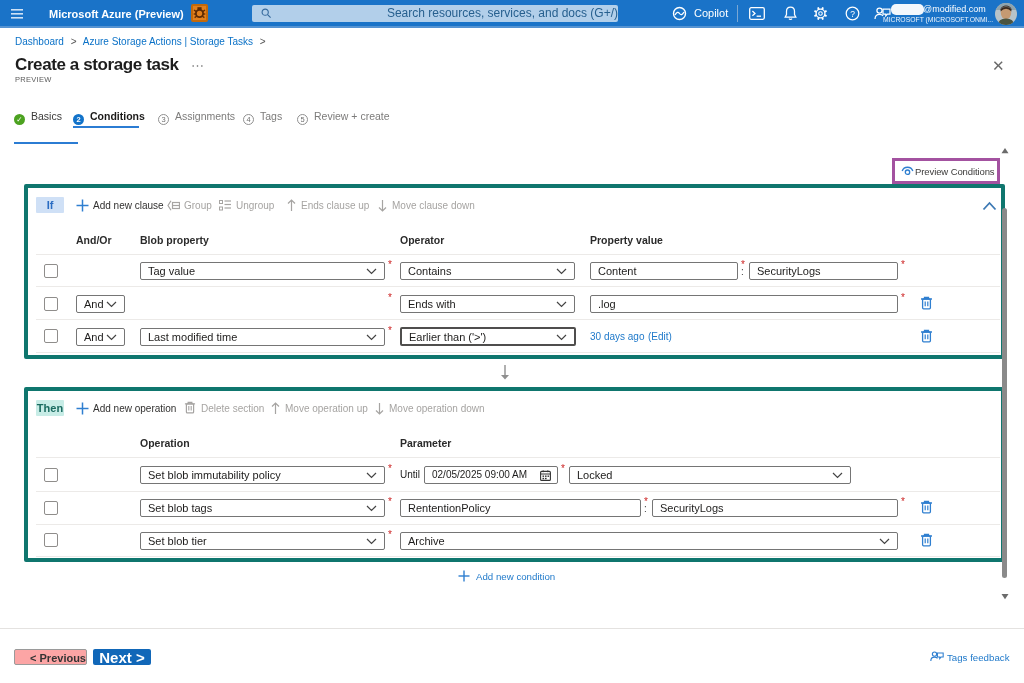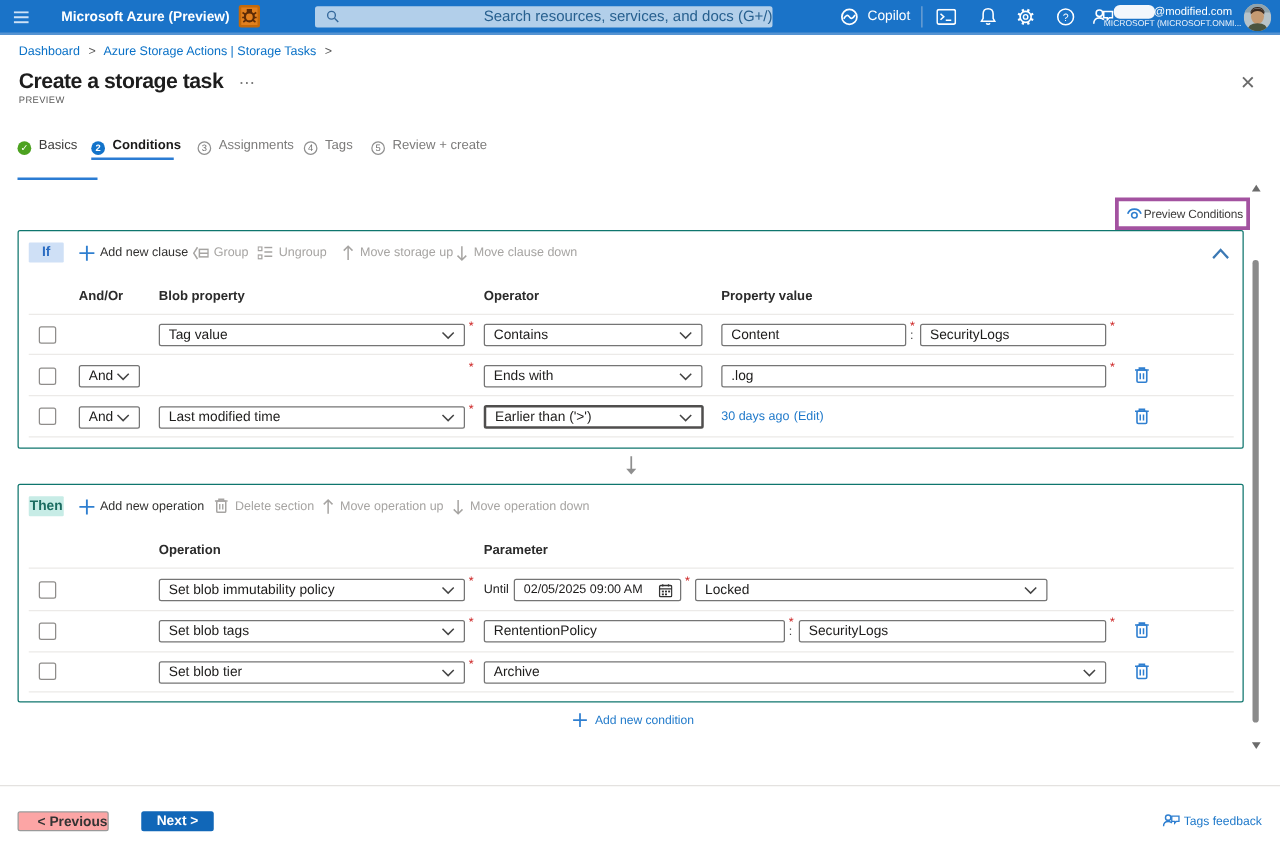--- a/index.html
+++ b/index.html
@@ -12,37 +12,37 @@
   .ico { position:absolute; }
   .crumb { position:absolute; top:36px; left:15px; font-size:10px; color:#0a71c7; }
   .crumb .sep { color:#555; padding:0 4px; font-size:10px; }
   .title { position:absolute; top:55px; left:15px; font-size:17px; font-weight:bold; color:#1d1d1d; letter-spacing:-0.4px;}
   .dots { position:absolute; top:58px; left:191px; font-size:13px; color:#7a7a7a; letter-spacing:1px; }
   .preview-lbl { position:absolute; top:75px; left:15px; font-size:7.5px; color:#5b5b5b; letter-spacing:0.3px; }
   .closex { position:absolute; top:57px; left:992px; font-size:15px; color:#6a6a6a; }
   .tab { position:absolute; top:110px; font-size:10.5px; color:#3b3a39; }
   .tabnum { display:inline-block; width:11px; height:11px; border-radius:50%; font-size:7.5px; text-align:center; line-height:11px; vertical-align:-2px; margin-right:6px; }
   .graynum { border:1px solid #909090; color:#707070; line-height:9px; }
-  .sectionbox { position:absolute; left:14px; width:981px; background:#fff; border:1px solid #0f766e; border-radius:2px; }
+  .sectionbox { position:absolute; left:24px; width:981px; background:#fff; border:4px solid #0f766e; border-radius:2px; }
   .pill { position:absolute; left:8px; top:9px; width:28px; height:16px; font-size:11px; font-weight:bold; text-align:center; line-height:16px; border-radius:1px; }
   .toolitem { position:absolute; top:12px; font-size:10px; color:#323130; }
   .toolitem.dis { color:#a6a4a2; }
   .colhead { position:absolute; font-size:10.5px; font-weight:bold; color:#2b2b2b; }
   .rowsep { position:absolute; left:8px; width:964px; height:1px; background:#eceae8; }
   .cbx { position:absolute; left:16px; width:14px; height:14px; border:1px solid #8f8d8b; border-radius:2px; background:#fff; }
   .dd { position:absolute; height:18px; border:1px solid #757575; border-radius:2px; background:#fff; font-size:11px; color:#1d1c1b; line-height:16px; padding-left:7px; }
   .dd .chev { position:absolute; right:7px; top:5px; }
   .inp { position:absolute; height:18px; border:1px solid #757575; border-radius:2px; background:#fff; font-size:11px; color:#1d1c1b; line-height:16px; padding-left:7px; }
   .ast { position:absolute; color:#c22; font-size:10px; }
   .colon { position:absolute; color:#444; font-size:10px; }
   .bluelink { color:#1f79ca; font-size:11px; }
   .trash { position:absolute; width:13px; height:14px; }
   .footer-line { position:absolute; left:0px; top:628px; width:1024px; height:1px; background:#e4e2e0; }
   .btn-prev { position:absolute; left:14px; top:649px; width:73px; height:16px; border:1px solid #9a9a9a; border-radius:2px; background:#fca5a5; font-size:11px; font-weight:bold; color:#333; text-align:right; line-height:16px; }
-  .btn-next { position:absolute; left:93px; top:649px; width:58px; height:16px; border-radius:2px; background:#1167b8; font-size:11px; font-weight:bold; color:#fff; text-align:center; line-height:17px;margin-left:20px; }
+  .btn-next { position:absolute; left:93px; top:649px; width:58px; height:16px; border-radius:2px; background:#1167b8; font-size:15px; font-weight:bold; color:#fff; text-align:center; line-height:17px; }
 </style>
 </head>
 <body>
 
 <div class="topbar">
   <svg class="ico" style="left:11px;top:9px" width="12" height="10">
       <rect x="0" y="0" width="12" height="1.6" fill="#cfe2f6"></rect>
       <rect x="0" y="4" width="12" height="1.6" fill="#cfe2f6"></rect>
       <rect x="0" y="8" width="12" height="1.6" fill="#cfe2f6"></rect>
     </svg>
@@ -161,21 +161,21 @@
       <rect x="0.5" y="0.5" width="3" height="3" fill="none" stroke="#a6a4a2" stroke-width="1"></rect>
       <rect x="0.5" y="7" width="3" height="3" fill="none" stroke="#a6a4a2" stroke-width="1"></rect>
       <line x1="5.5" y1="1" x2="12" y2="1" stroke="#a6a4a2" stroke-width="1.2"></line>
       <line x1="5.5" y1="4.5" x2="12" y2="4.5" stroke="#a6a4a2" stroke-width="1.2"></line>
       <line x1="5.5" y1="8" x2="12" y2="8" stroke="#a6a4a2" stroke-width="1.2"></line>
     </svg>
   <div class="toolitem dis" style="left:208px">Ungroup</div>
   <svg class="abs" style="left:259px;top:11px" width="9" height="13" viewBox="0 0 9 13">
       <path d="M4.5 12 L4.5 1 M1 4.5 L4.5 1 L8 4.5" fill="none" stroke="#a6a4a2" stroke-width="1.2"></path>
     </svg>
-  <div class="toolitem dis" style="left:273px">Move storage up</div>
+  <div class="toolitem dis" style="left:273px">Ends clause up</div>
   <svg class="abs" style="left:350px;top:11px" width="9" height="13" viewBox="0 0 9 13">
       <path d="M4.5 1 L4.5 12 M1 8.5 L4.5 12 L8 8.5" fill="none" stroke="#a6a4a2" stroke-width="1.2"></path>
     </svg>
   <div class="toolitem dis" style="left:364px">Move clause down</div>
   <svg class="abs" style="left:954px;top:13px" width="15" height="10" viewBox="0 0 15 10">
       <path d="M1.5 8.5 L7.5 2 L13.5 8.5" fill="none" stroke="#3c79b4" stroke-width="1.8"></path>
     </svg>
 
   <div class="colhead" style="left:48px;top:46px">And/Or</div>
   <div class="colhead" style="left:112px;top:46px">Blob property</div>

